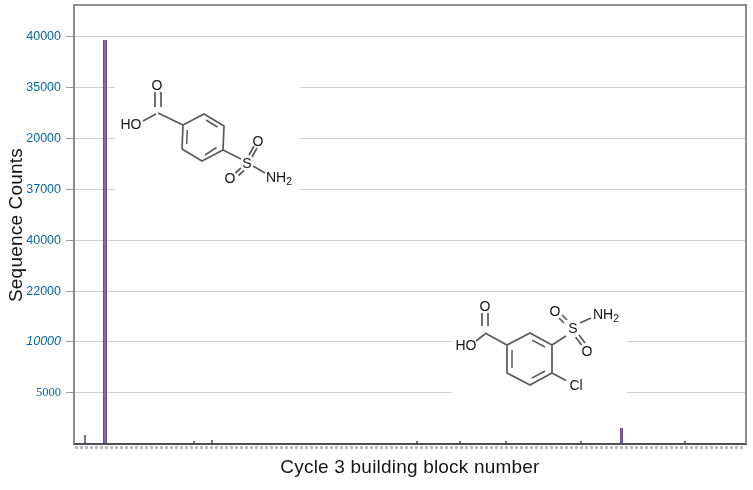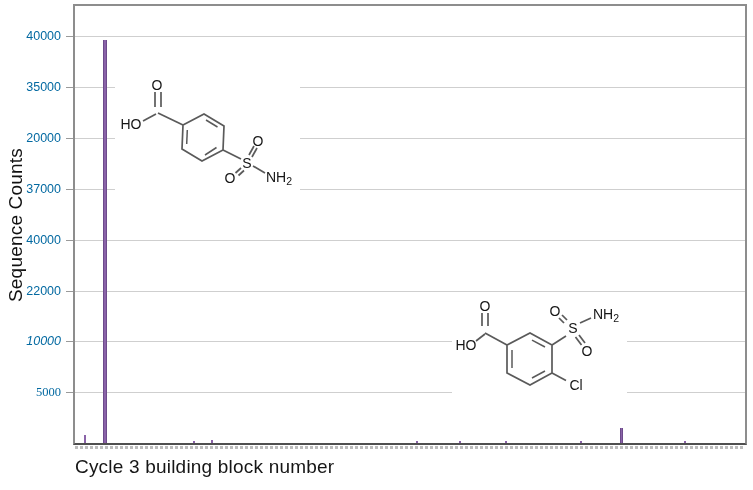--- a/index.html
+++ b/index.html
@@ -18,21 +18,21 @@
   .ytick-label {
     position:absolute; width:44px; text-align:right;
     font-size:12.5px; color:#0369a1; line-height:14px;
   }
   .ytick-mark { position:absolute; width:8px; height:1px; background:#9a9a9a; }
   .xtick-strip {
     position:absolute; left:75px; top:446px; width:670px; height:3px;
     background:repeating-linear-gradient(90deg,#bdbdbd 0 3px, transparent 3px 5px);
   }
   .xlabel {
-    position:absolute; left:75px; top:456px; width:670px; text-align:left;
+    position:absolute; left:75px; top:456px; width:670px; text-align:center;
     font-size:19px; color:#161616; letter-spacing:0.2px;
   }
   .ylabel {
     position:absolute; left:16px; top:225px; white-space:nowrap;
     transform:translate(-50%,-50%) rotate(-90deg);
     font-size:19px; color:#111; letter-spacing:0.2px;
   }
   .mol { position:absolute; }
   .mol svg { display:block; }
   .mol text { font-family:"Liberation Sans", sans-serif; font-size:14px; fill:#161616; }

